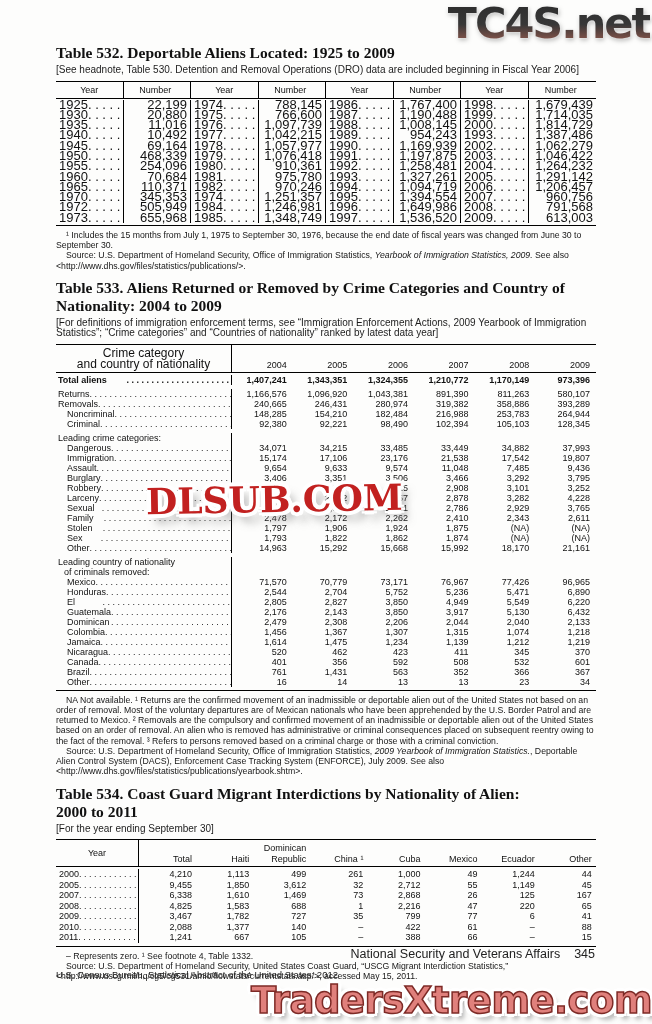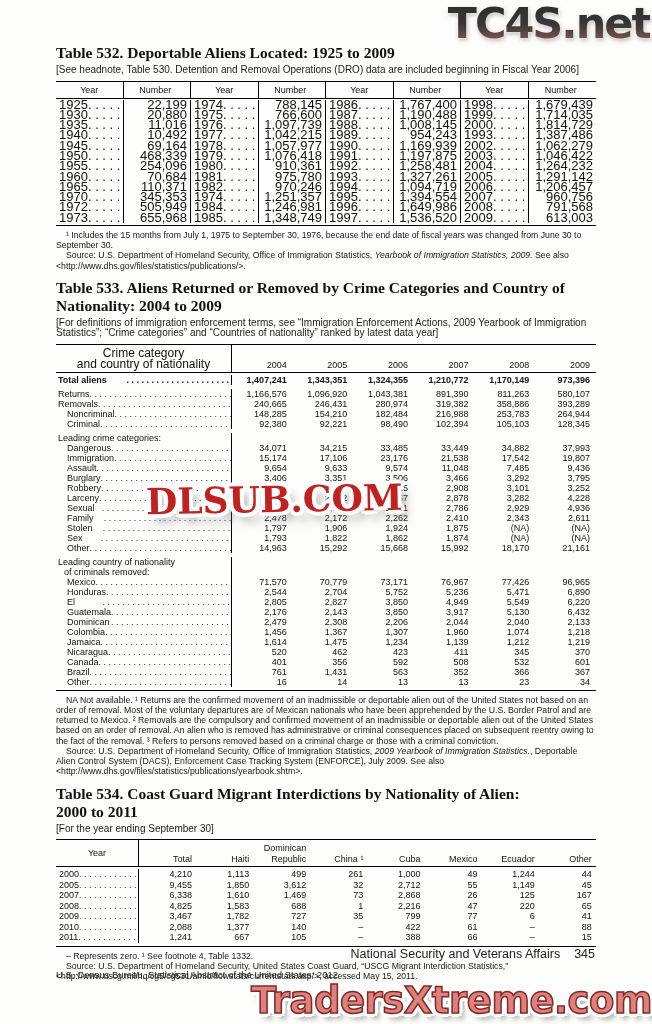--- a/index.html
+++ b/index.html
@@ -555,21 +555,21 @@
           <div class="r533 ind">
             <span class="lb cell">
               <span class="lt">Sexual assault</span>
               <span class="ld"></span>
             </span>
             <span class="v cell">2,777</span>
             <span class="v cell">2,649</span>
             <span class="v cell">2,571</span>
             <span class="v cell">2,786</span>
             <span class="v cell">2,929</span>
-            <span class="v cell">4,936</span>
+            <span class="v cell">3,765</span>
           </div>
 
           <div class="r533 ind">
             <span class="lb cell">
               <span class="lt">Family offenses</span>
               <span class="ld"></span>
             </span>
             <span class="v cell">2,478</span>
             <span class="v cell">2,172</span>
             <span class="v cell">2,262</span>
@@ -707,21 +707,21 @@
           </div>
 
           <div class="r533 ind">
             <span class="lb cell">
               <span class="lt">Colombia</span>
               <span class="ld"></span>
             </span>
             <span class="v cell">1,456</span>
             <span class="v cell">1,367</span>
             <span class="v cell">1,307</span>
-            <span class="v cell">1,960</span>
+            <span class="v cell">1,315</span>
             <span class="v cell">1,074</span>
             <span class="v cell">1,218</span>
           </div>
 
           <div class="r533 ind">
             <span class="lb cell">
               <span class="lt">Jamaica</span>
               <span class="ld"></span>
             </span>
             <span class="v cell">1,614</span>

